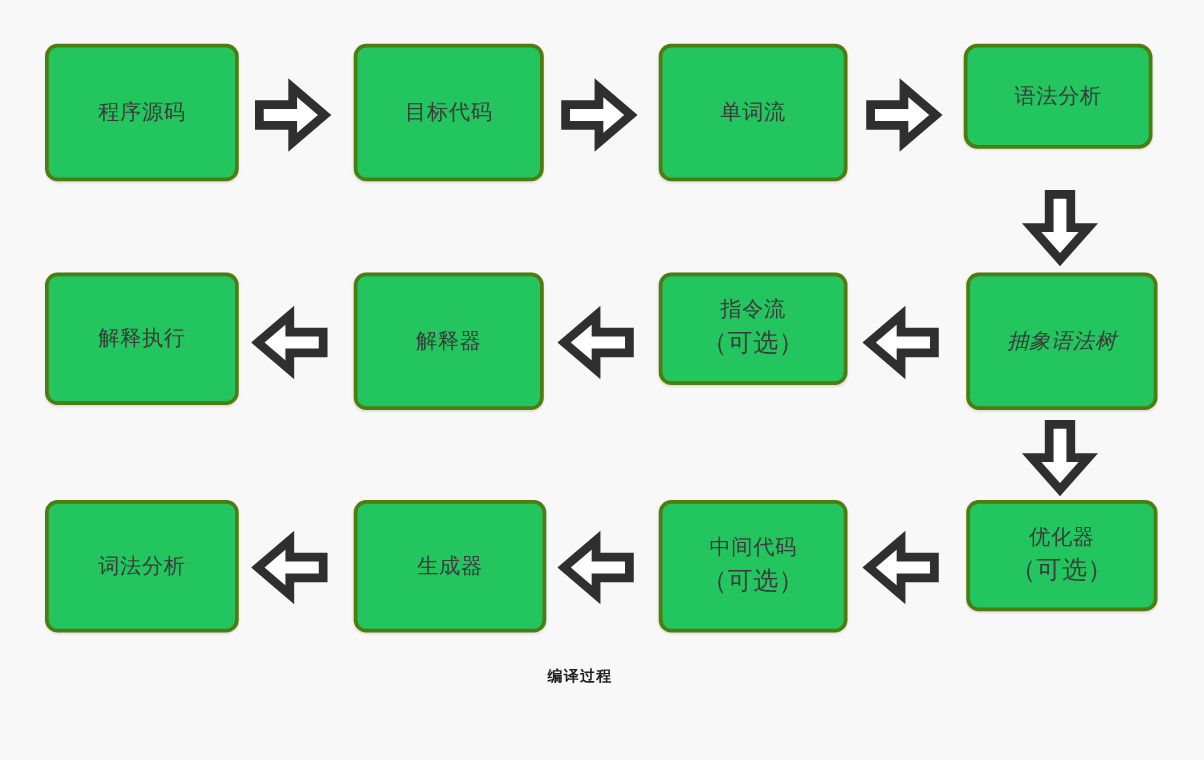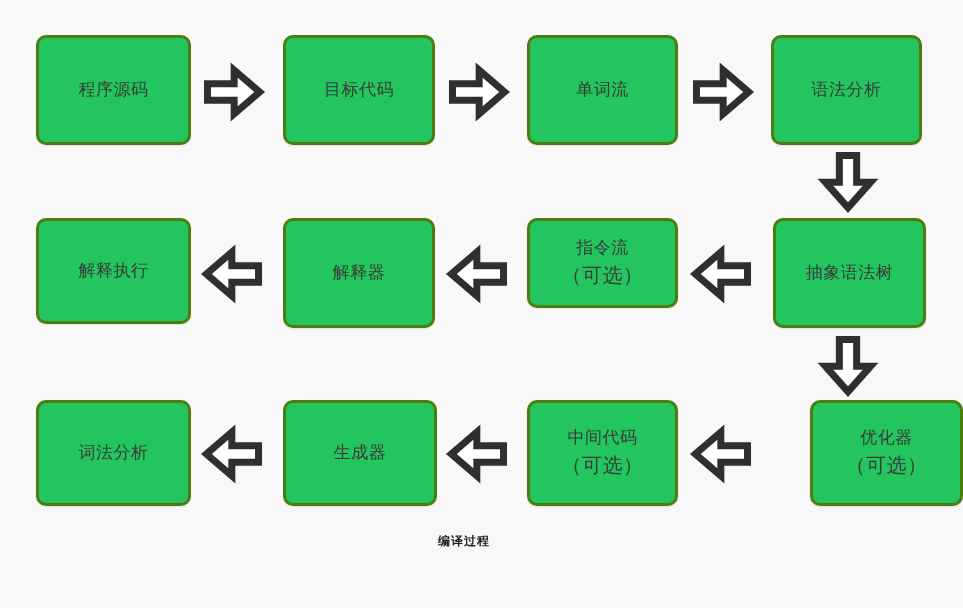--- a/index.html
+++ b/index.html
@@ -72,47 +72,47 @@
   <div id="nodes-layer">
       <div class="node-box" style="left: 36px; top: 35px; width: 155px; height: 110px;">
         <span class="node-line">程序源码</span>
       </div>
       <div class="node-box" style="left: 283px; top: 35px; width: 152px; height: 110px;">
         <span class="node-line">目标代码</span>
       </div>
       <div class="node-box" style="left: 527px; top: 35px; width: 151px; height: 110px; text-align: center;">
         <span class="node-line">单词流</span>
       </div>
-      <div class="node-box" style="left: 771px; top: 35px; width: 151px; height: 110px;">
+      <div class="node-box" style="left: 771px; top: 35px; width: 151px; height: 84px; border-radius: 11px;">
         <span class="node-line">语法分析</span>
       </div>
       <div class="node-box" style="left: 36px; top: 218px; width: 155px; height: 106px;">
         <span class="node-line">解释执行</span>
       </div>
       <div class="node-box" style="left: 283px; top: 218px; width: 152px; height: 110px; text-align: right;">
         <span class="node-line">解释器</span>
       </div>
       <div class="node-box" style="left: 527px; top: 218px; width: 151px; height: 90px;">
         <span class="node-line">指令流</span>
         <span class="node-line sub">（可选）</span>
       </div>
-      <div class="node-box" style="left: 773px; top: 218px; width: 153px; height: 110px;">
+      <div class="node-box" style="left: 773px; top: 218px; width: 153px; height: 110px; font-style: italic;">
         <span class="node-line">抽象语法树</span>
       </div>
       <div class="node-box" style="left: 36px; top: 400px; width: 155px; height: 106px;">
         <span class="node-line">词法分析</span>
       </div>
       <div class="node-box" style="left: 283px; top: 400px; width: 154px; height: 106px;">
         <span class="node-line">生成器</span>
       </div>
       <div class="node-box" style="left: 527px; top: 400px; width: 151px; height: 106px; justify-content: center;">
         <span class="node-line">中间代码</span>
         <span class="node-line sub">（可选）</span>
       </div>
-      <div class="node-box" style="left: 810px; top: 400px; width: 153px; height: 106px; text-align: center;">
+      <div class="node-box" style="left: 773px; top: 400px; width: 153px; height: 89px; text-align: center;">
         <span class="node-line">优化器</span>
         <span class="node-line sub">（可选）</span>
       </div>
     </div>
   <div id="arrows-layer">
       <div class="arrow" style="left: 204px; top: 66px; width: 58px; height: 52px;">
         <svg viewBox="0 0 100 100" width="58" height="52" preserveAspectRatio="none">
           <polygon points="6,34 52,34 52,8 96,50 52,92 52,66 6,66" vector-effect="non-scaling-stroke"></polygon>
         </svg>
       </div>

